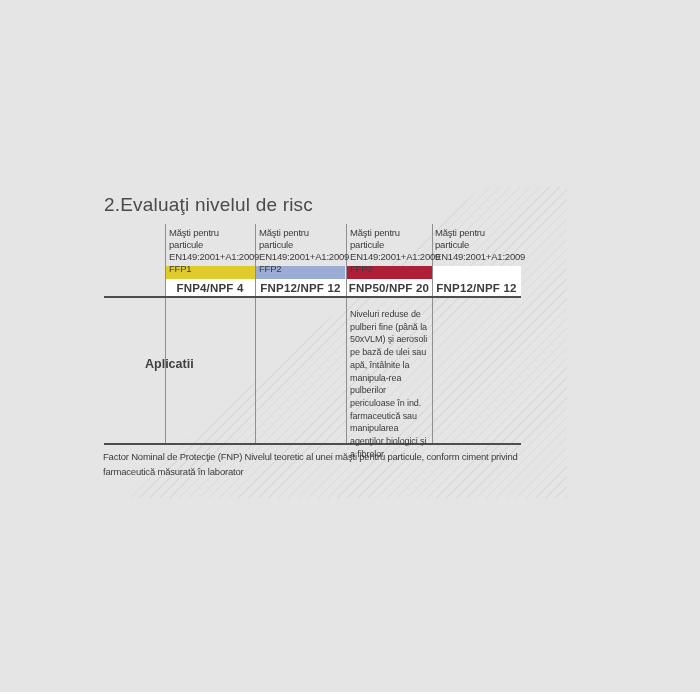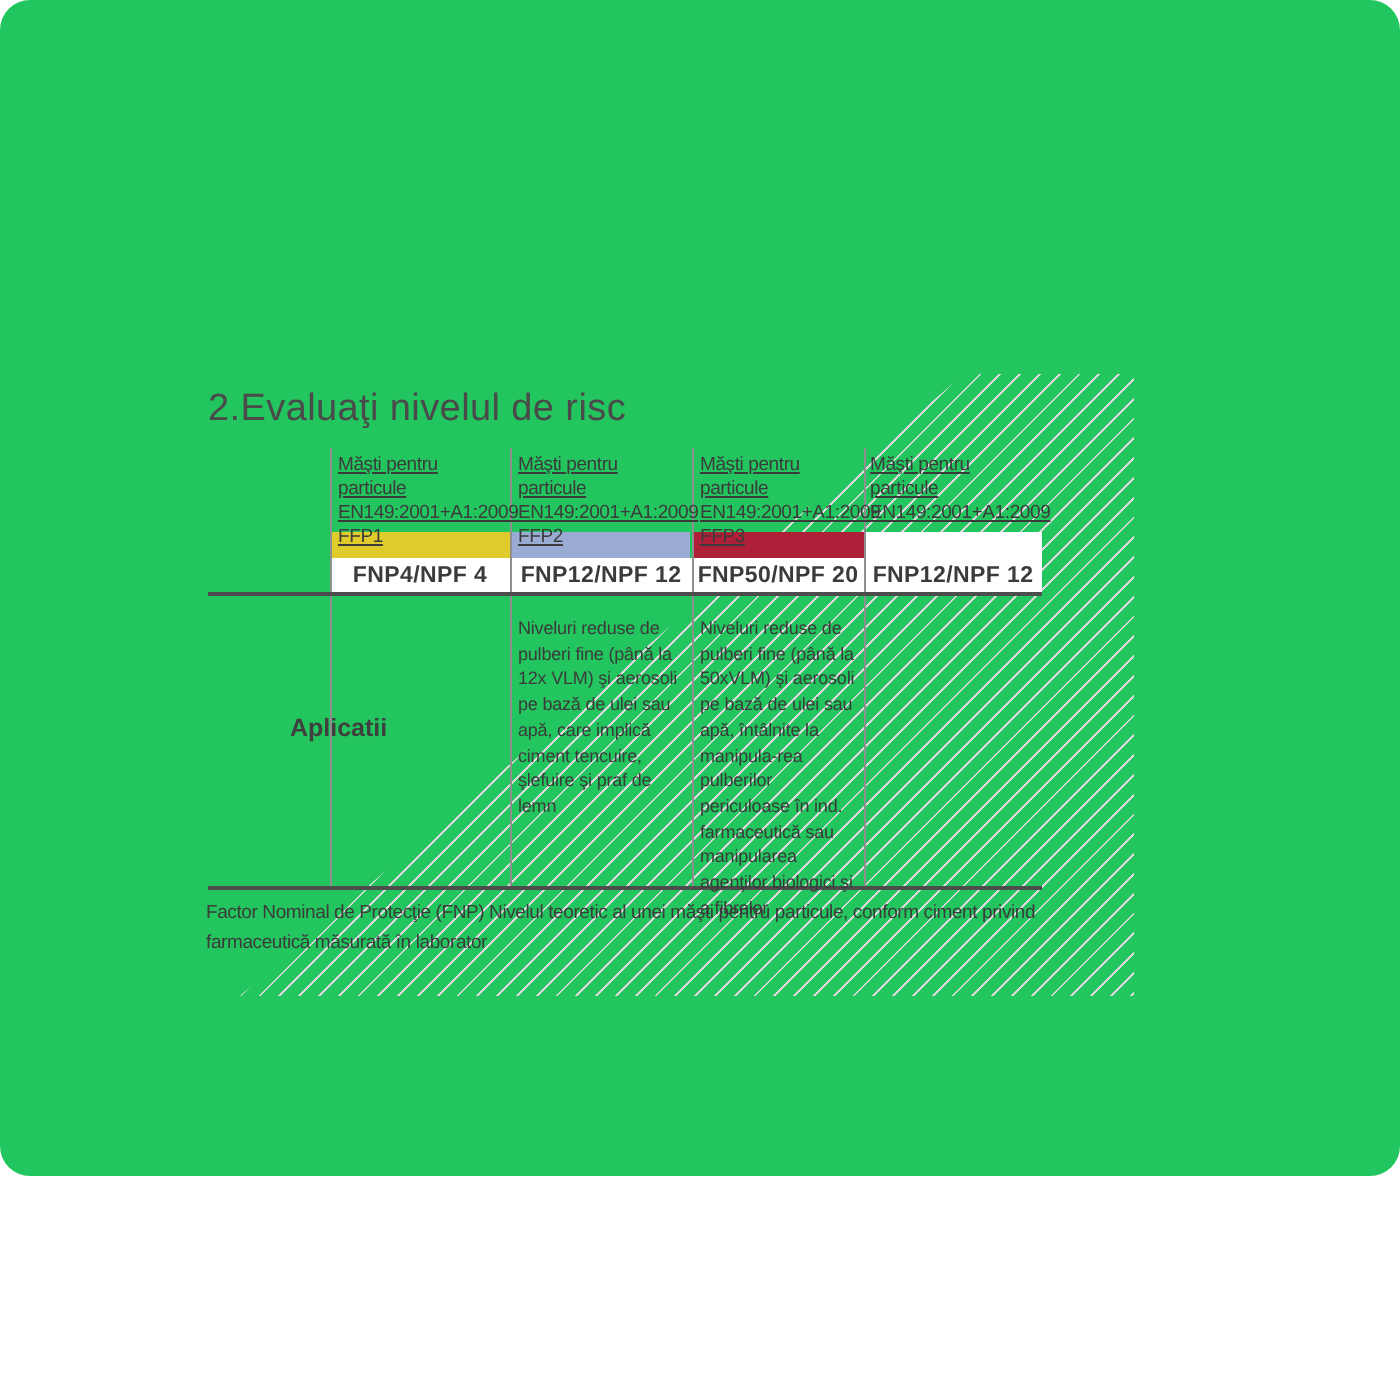--- a/index.html
+++ b/index.html
@@ -1,18 +1,18 @@
 <!DOCTYPE html>
 <html><head>
 <meta charset="utf-8">
 <style>
   html,body{margin:0;padding:0;background:#ffffff;}
   .page{
-    position:relative;width:700px;height:588px;background:#22c55e;overflow:hidden;
-    font-family:"Liberation Sans", sans-serif;color:#3b3b3b;border-radius:15px;
+    position:relative;width:700px;height:692px;background:#e5e5e5;overflow:hidden;
+    font-family:"Liberation Sans", sans-serif;color:#3b3b3b;
   }
   
   .hatch{
     position:absolute;left:95px;top:187px;width:472px;height:311px;
     background:repeating-linear-gradient(135deg, rgba(0,0,0,0) 0px, rgba(0,0,0,0) 6px, #dadada 6px, #dadada 7px);
     clip-path:polygon(387px 0px, 472px 0px, 472px 311px, 25px 311px);
   }
   .title{
     position:absolute;left:104px;top:194px;margin:0;
     font-size:19px;font-weight:400;color:#4a4a4a;letter-spacing:0.2px;white-space:nowrap;
@@ -23,21 +23,21 @@
   .hl-mid{top:296px}.hl-bot{top:443px}
   .rowlabel-factor{
     position:absolute;left:98px;top:238px;width:66px;
     font-size:13px;line-height:16px;color:#3f3f3f;
   }
   .rowlabel-apps{
     position:absolute;left:108px;top:357px;
     font-size:12.5px;font-weight:bold;color:#3f3f3f;margin-left:37px;
   }
   .col-hdr{
-    position:absolute;top:227px;font-size:9.5px;line-height:12px;letter-spacing:-0.2px;color:#3b3b3b;text-decoration:underline;
+    position:absolute;top:227px;font-size:9.5px;line-height:12px;letter-spacing:-0.2px;color:#3b3b3b;
   }
   .hdr1{left:169px;width:85px}.hdr2{left:259px;width:86px}.hdr3{left:350px;width:81px}.hdr4{left:435px;width:85px}
   .fnp-row-bg{position:absolute;left:165px;top:279px;width:356px;height:18px;background:#ffffff;}
   .bar{position:absolute;top:266px;height:13px;}
   .bar1{left:166px;width:89px}.bar2{left:256px;width:89px}.bar3{left:347px;width:85px}.bar4{left:433px;width:88px}
   .fnp{
     position:absolute;top:282px;font-size:11.5px;font-weight:bold;letter-spacing:0.2px;
     text-align:center;color:#3b3b3b;white-space:nowrap;
   }
   .fnp1{left:165px;width:90px}.fnp2{left:255px;width:91px}.fnp3{left:346px;width:86px}.fnp4{left:432px;width:89px}
@@ -94,19 +94,18 @@
     <div>Măşti pentru particule</div>
     <div>EN149:2001+A1:2009</div>
     <div></div>
   </div>
 
   <div class="fnp fnp1">FNP4/NPF 4</div>
   <div class="fnp fnp2">FNP12/NPF 12</div>
   <div class="fnp fnp3">FNP50/NPF 20</div>
   <div class="fnp fnp4">FNP12/NPF 12</div>
 
-  <div class="app app2">Niveluri reduse de pulberi fine (până la 12x VLM) şi aerosoli pe bază de ulei sau apă, care implică ciment tencuire, şlefuire şi praf de lemn</div>
   <div class="app app3">Niveluri reduse de pulberi fine (până la 50xVLM) şi aerosoli pe bază de ulei sau apă, întâlnite la manipula-rea pulberilor periculoase în ind. farmaceutică sau manipularea agenţilor biologici şi a fibrelor</div>
 
   <div class="footnote fn1">Factor Nominal de Protecţie (FNP) Nivelul teoretic al unei măşti pentru particule, conform ciment privind</div>
   <div class="footnote fn2">farmaceutică măsurată în laborator</div>
 
 </div>
 
 </body></html>

